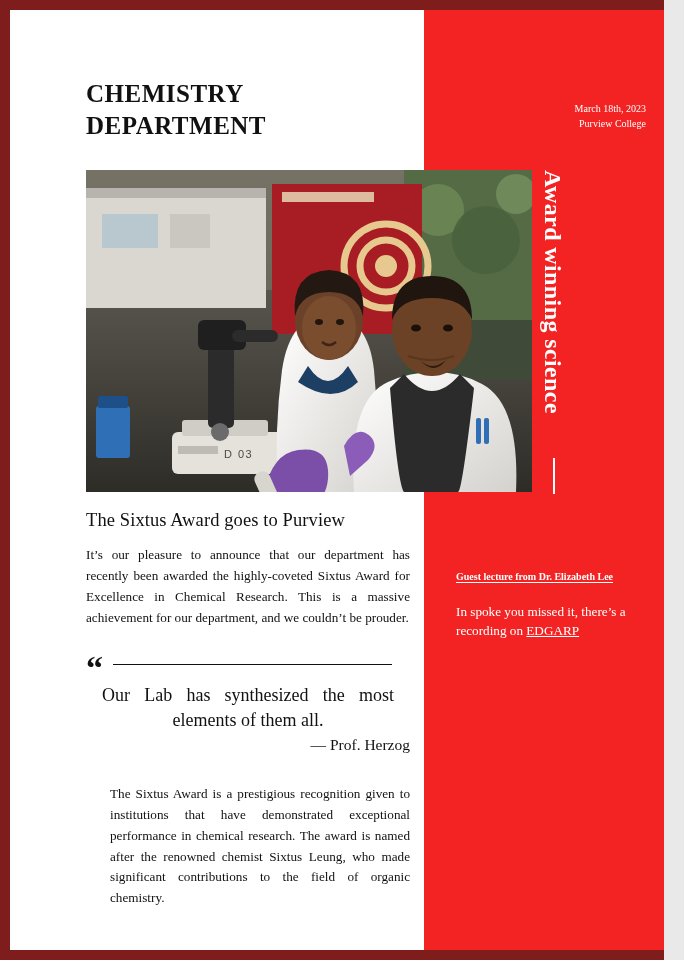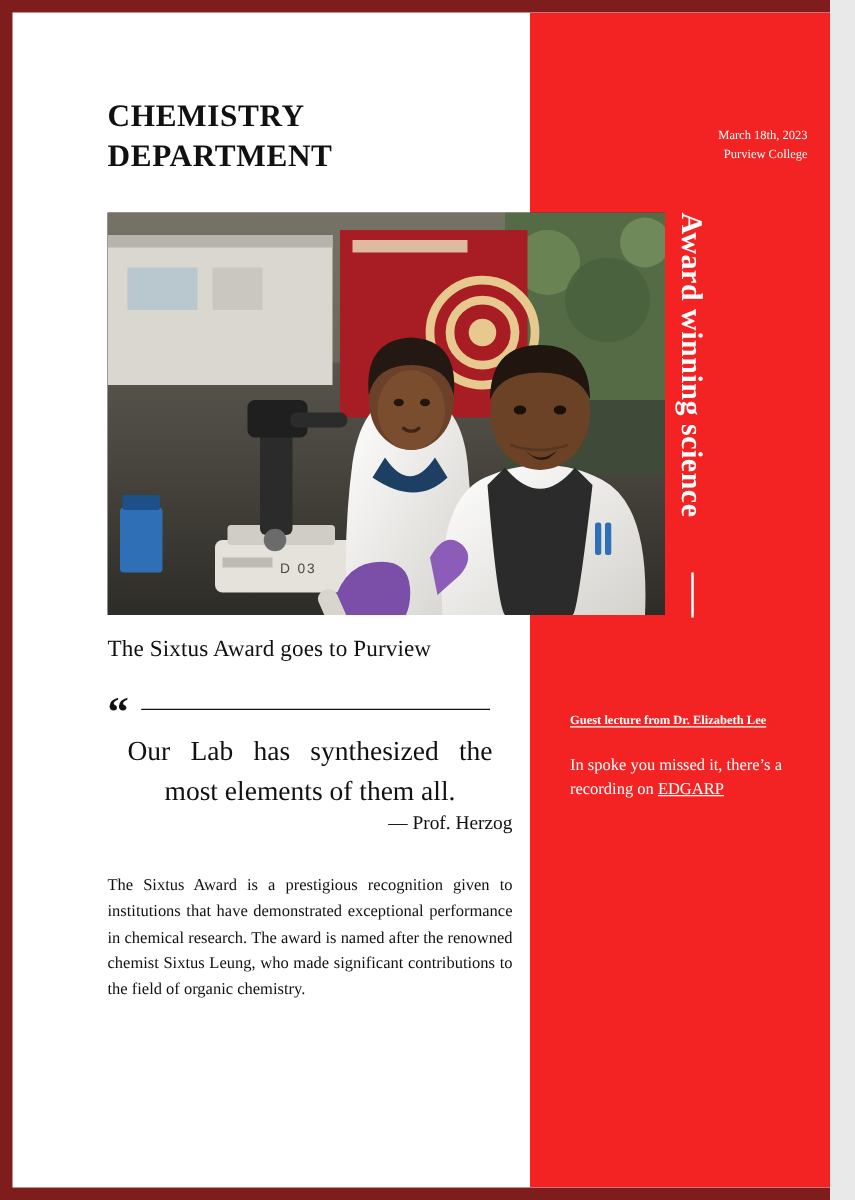--- a/index.html
+++ b/index.html
@@ -145,38 +145,39 @@
     position: relative;
     top: 4px;
   }
   .quote-rule {
     flex: 1;
     height: 1px;
     background: #111;
     margin-right: 18px;
   }
   .quote-text {
-    font-size: 22px;
+    font-size: 18px;
     line-height: 1.42;
     text-align: justify;
     text-align-last: center;
     padding: 0 16px;
     margin: 0;
   }
   .quote-attrib {
     font-size: 15.5px;
     text-align: right;
     margin: 2px 0 0 0;
   }
 
   .closing-text {
     margin-top: 30px;
     font-size: 13.2px;
     line-height: 1.58;
     text-align: justify;
+    margin-left: 24px;
   }
 
   
   .red-col {
     position: absolute;
     left: 446px;
     top: 560px;
     width: 178px;
     color: #ffffff;
   }
@@ -326,20 +327,21 @@
       </svg>
     </div>
 
     <div class="vertical-title">
       <span>Award winning science</span>
     </div>
     <div class="vertical-rule"></div>
 
     <div class="left-col">
       <h2 class="headline">The Sixtus Award goes to Purview</h2>
+      <p class="body-text">It’s our pleasure to announce that our department has recently been awarded the highly-coveted Sixtus Award for Excellence in Chemical Research. This is a massive achievement for our department, and we couldn’t be prouder.</p>
 
       <div class="quote-block">
         <div class="quote-top">
           <span class="quote-mark">“</span>
           <span class="quote-rule"></span>
         </div>
         <p class="quote-text">Our Lab has synthesized the most elements of them all.</p>
         <p class="quote-attrib">— Prof. Herzog</p>
       </div>
 

